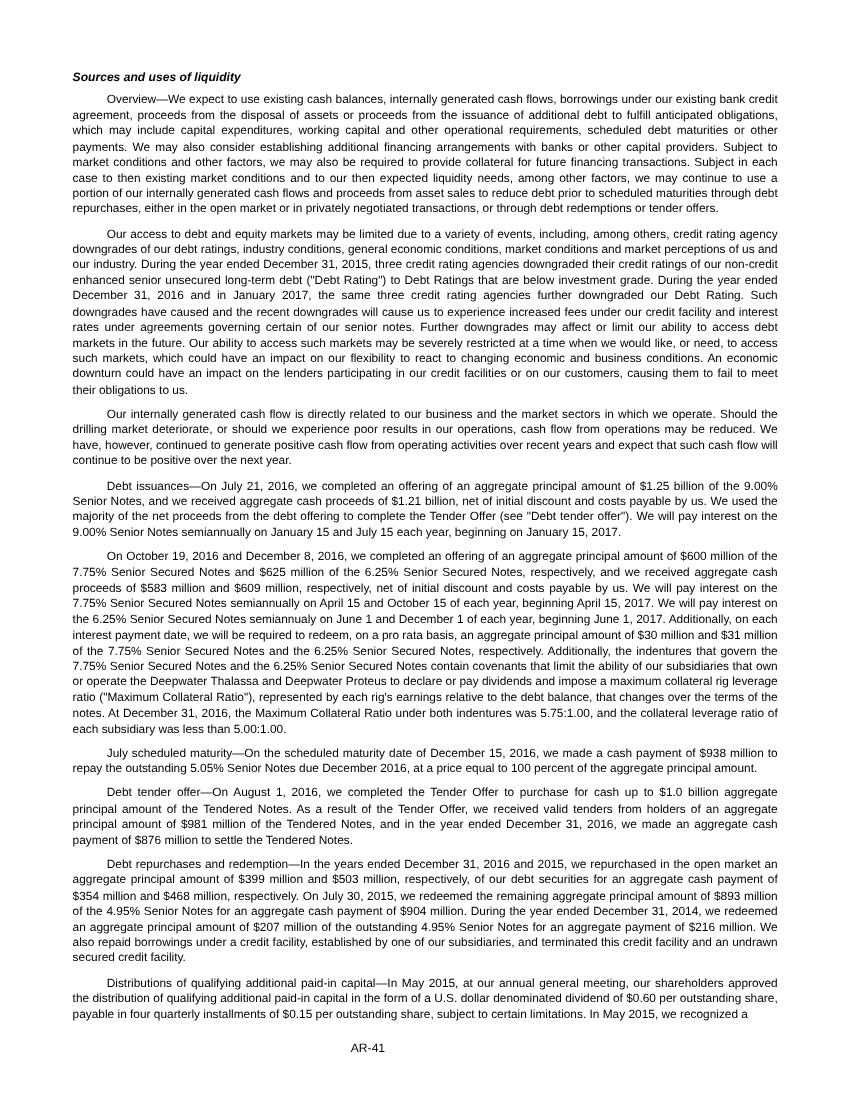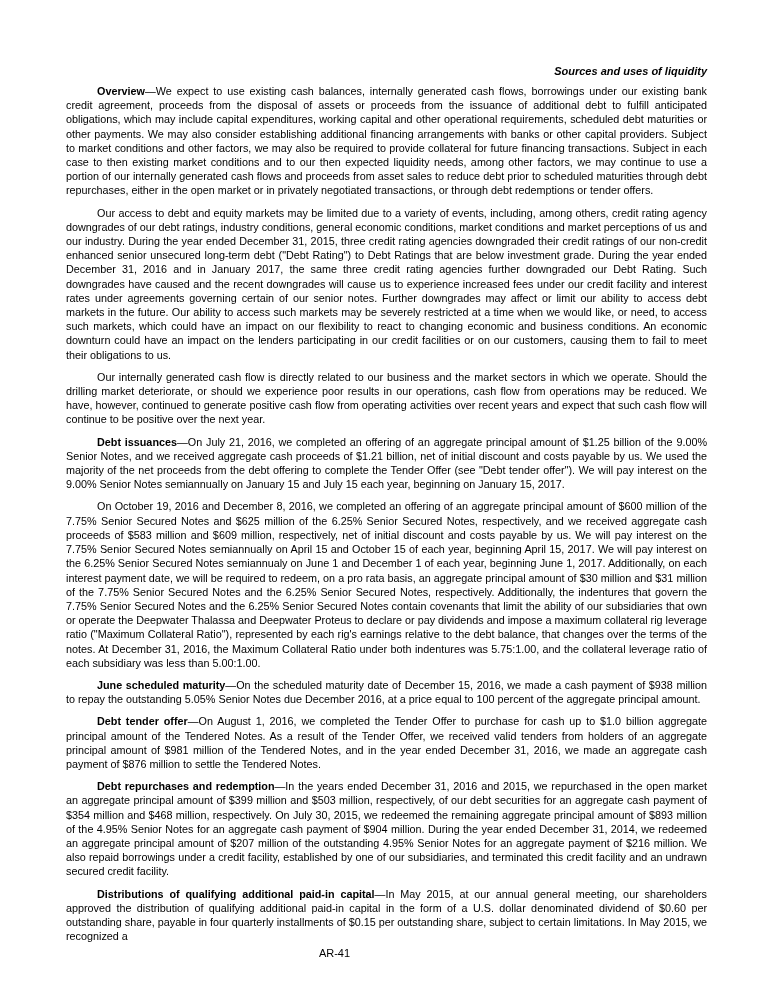--- a/index.html
+++ b/index.html
@@ -21,30 +21,29 @@
     left: 66px;
     top: 64px;
     width: 641px;
   }
   .heading {
     font-size: 11px;
     font-weight: bold;
     font-style: italic;
     margin: 0 0 6px 0;
     line-height: 14px;
-    text-align: right;
   }
   p.para {
     font-size: 10.8px;
     line-height: 14.2px;
     text-align: justify;
     text-indent: 31px;
     margin: 0 0 8px 0;
   }
-  p.para .b { font-weight: bold; }
+  p.para .b { font-weight: normal; }
   p.para .i { }
   .footer {
     position: absolute;
     left: 0;
     top: 946px;
     width: 669px;
     text-align: center;
     font-size: 11px;
     line-height: 14px;
   }
@@ -53,19 +52,19 @@
 <body>
 
 <div class="page">
   <div class="content">
     <h3 class="heading">Sources and uses of liquidity</h3>
     <p class="para"><span class="b">Overview</span><span>—We expect to use existing cash balances, internally generated cash flows, borrowings under our existing bank credit agreement, proceeds from the disposal of assets or proceeds from the issuance of additional debt to fulfill anticipated obligations, which may include capital expenditures, working capital and other operational requirements, scheduled debt maturities or other payments.  We may also consider establishing additional financing arrangements with banks or other capital providers.  Subject to market conditions and other factors, we may also be required to provide collateral for future financing transactions.  Subject in each case to then existing market conditions and to our then expected liquidity needs, among other factors, we may continue to use a portion of our internally generated cash flows and proceeds from asset sales to reduce debt prior to scheduled maturities through debt repurchases, either in the open market or in privately negotiated transactions, or through debt redemptions or tender offers.</span></p>
     <p class="para"><span>Our access to debt and equity markets may be limited due to a variety of events, including, among others, credit rating agency downgrades of our debt ratings, industry conditions, general economic conditions, market conditions and market perceptions of us and our industry.  During the year ended December 31, 2015, three credit rating agencies downgraded their credit ratings of our non-credit enhanced senior unsecured long-term debt ("Debt Rating") to Debt Ratings that are below investment grade.  During the year ended December 31, 2016 and in January 2017, the same three credit rating agencies further downgraded our Debt Rating.  Such downgrades have caused and the recent downgrades will cause us to experience increased fees under our credit facility and interest rates under agreements governing certain of our senior notes.  Further downgrades may affect or limit our ability to access debt markets in the future.  Our ability to access such markets may be severely restricted at a time when we would like, or need, to access such markets, which could have an impact on our flexibility to react to changing economic and business conditions.  An economic downturn could have an impact on the lenders participating in our credit facilities or on our customers, causing them to fail to meet their obligations to us.</span></p>
     <p class="para"><span>Our internally generated cash flow is directly related to our business and the market sectors in which we operate.  Should the drilling market deteriorate, or should we experience poor results in our operations, cash flow from operations may be reduced.  We have, however, continued to generate positive cash flow from operating activities over recent years and expect that such cash flow will continue to be positive over the next year.</span></p>
     <p class="para"><span class="b">Debt issuances</span><span>—On July 21, 2016, we completed an offering of an aggregate principal amount of $1.25 billion of the 9.00% Senior Notes, and we received aggregate cash proceeds of $1.21 billion, net of initial discount and costs payable by us.  We used the majority of the net proceeds from the debt offering to complete the Tender Offer (see "Debt tender offer").  We will pay interest on the 9.00% Senior Notes semiannually on January 15 and July 15 each year, beginning on January 15, 2017.</span></p>
     <p class="para"><span>On October 19, 2016 and December 8, 2016, we completed an offering of an aggregate principal amount of $600 million of the 7.75% Senior Secured Notes and $625 million of the 6.25% Senior Secured Notes, respectively, and we received aggregate cash proceeds of $583 million and $609 million, respectively, net of initial discount and costs payable by us.  We will pay interest on the 7.75% Senior Secured Notes semiannually on April 15 and October 15 of each year, beginning April 15, 2017.  We will pay interest on the 6.25% Senior Secured Notes semiannualy on June 1 and December 1 of each year, beginning June 1, 2017.  Additionally, on each interest payment date, we will be required to redeem, on a pro rata basis, an aggregate principal amount of $30 million and $31 million of the 7.75% Senior Secured Notes and the 6.25% Senior Secured Notes, respectively.  Additionally, the indentures that govern the 7.75% Senior Secured Notes and the 6.25% Senior Secured Notes contain covenants that limit the ability of our subsidiaries that own or operate the </span><span class="i">Deepwater Thalassa</span><span> and </span><span class="i">Deepwater Proteus</span><span> to declare or pay dividends and impose a maximum collateral rig leverage ratio ("Maximum Collateral Ratio"), represented by each rig's earnings relative to the debt balance, that changes over the terms of the notes.  At December 31, 2016, the Maximum Collateral Ratio under both indentures was 5.75:1.00, and the collateral leverage ratio of each subsidiary was less than 5.00:1.00.</span></p>
-    <p class="para"><span class="b">June scheduled maturity</span><span>—On the scheduled maturity date of December 15, 2016, we made a cash payment of $938 million to repay the outstanding 5.05% Senior Notes due December 2016, at a price equal to 100 percent of the aggregate principal amount.</span></p>
+    <p class="para"><span class="b">July scheduled maturity</span><span>—On the scheduled maturity date of December 15, 2016, we made a cash payment of $938 million to repay the outstanding 5.05% Senior Notes due December 2016, at a price equal to 100 percent of the aggregate principal amount.</span></p>
     <p class="para"><span class="b">Debt tender offer</span><span>—On August 1, 2016, we completed the Tender Offer to purchase for cash up to $1.0 billion aggregate principal amount of the Tendered Notes.  As a result of the Tender Offer, we received valid tenders from holders of an aggregate principal amount of $981 million of the Tendered Notes, and in the year ended December 31, 2016, we made an aggregate cash payment of $876 million to settle the Tendered Notes.</span></p>
     <p class="para"><span class="b">Debt repurchases and redemption</span><span>—In the years ended December 31, 2016 and 2015, we repurchased in the open market an aggregate principal amount of $399 million and $503 million, respectively, of our debt securities for an aggregate cash payment of $354 million and $468 million, respectively.  On July 30, 2015, we redeemed the remaining aggregate principal amount of $893 million of the 4.95% Senior Notes for an aggregate cash payment of $904 million.  During the year ended December 31, 2014, we redeemed an aggregate principal amount of $207 million of the outstanding 4.95% Senior Notes for an aggregate payment of $216 million.  We also repaid borrowings under a credit facility, established by one of our subsidiaries, and terminated this credit facility and an undrawn secured credit facility.</span></p>
     <p class="para"><span class="b">Distributions of qualifying additional paid-in capital</span><span>—In May 2015, at our annual general meeting, our shareholders approved the distribution of qualifying additional paid-in capital in the form of a U.S. dollar denominated dividend of $0.60 per outstanding share, payable in four quarterly installments of $0.15 per outstanding share, subject to certain limitations.  In May 2015, we recognized a</span></p>
   </div>
   <div class="footer">AR-41</div>
 </div>
 
 </body></html>

